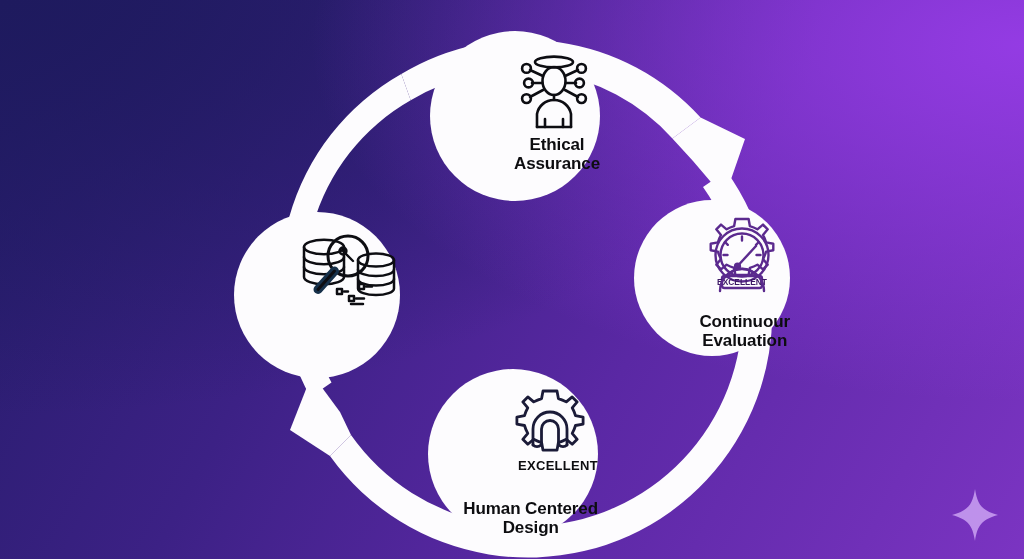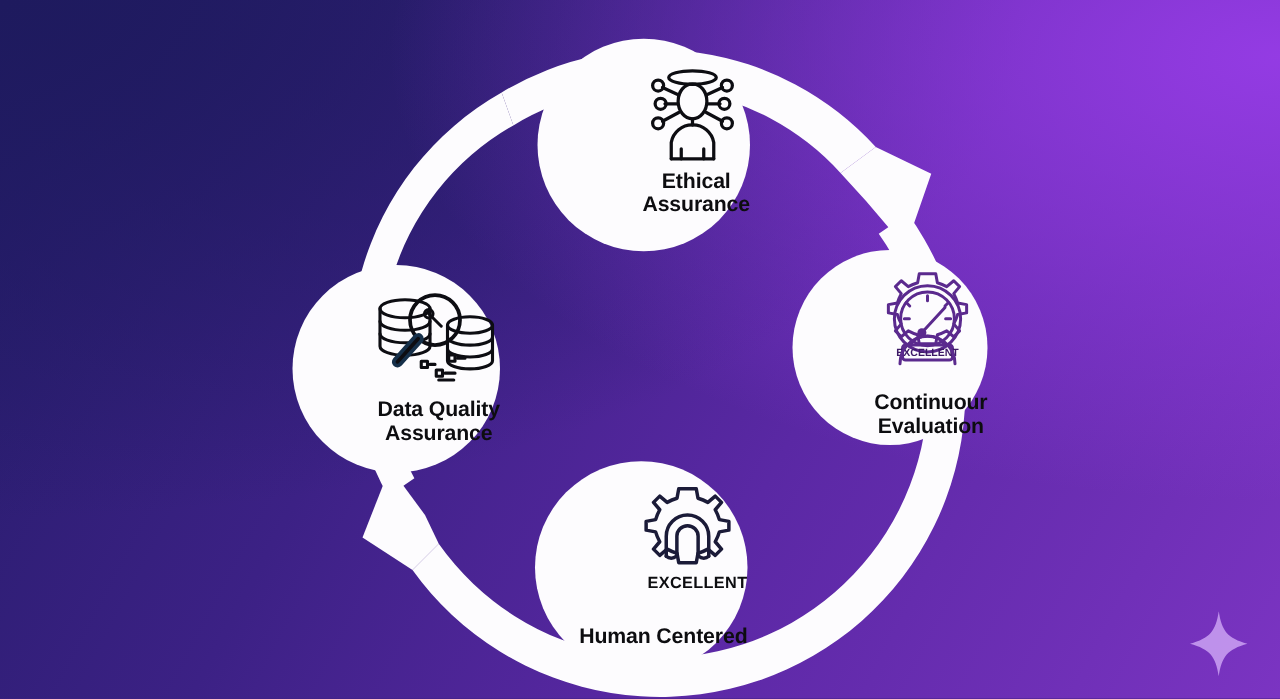--- a/index.html
+++ b/index.html
@@ -164,20 +164,21 @@
                  a38 38 0 0 0 -3.3 7.9 l-7.6 1.4 0 7 7.6 1.4
                  a38 38 0 0 0 3.3 7.9 l-5 5.9 5 5 5.9-5
                  a38 38 0 0 0 7.9 3.3 l1.4 7.6 7 0"></path>
         <path d="M31 57 v-16 a17 17 0 0 1 34 0 v16"></path>
         <path d="M31 57 a6 6 0 0 0 8 0 M65 57 a6 6 0 0 1 -8 0"></path>
         <path d="M39.5 57 v-16 a8.5 8.5 0 0 1 17 0 v16"></path>
       </svg>
       <div class="excellent">EXCELLENT</div>
       <div class="cap">
         <div>Human Centered</div>
+        <div>Design</div>
       </div>
     </div>
 
     <div class="node" id="node-data">
       <svg class="ico" width="104" height="78" viewBox="0 0 104 78" fill="none" stroke="#0d0d12" stroke-width="2.5" stroke-linecap="round" stroke-linejoin="round">
 
         <ellipse cx="28" cy="13" rx="20" ry="7.2"></ellipse>
         <path d="M8 13 v10 a20 7.2 0 0 0 40 0 v-10"></path>
         <path d="M8 23 v10 a20 7.2 0 0 0 40 0 v-10"></path>
         <path d="M8 33 v10 a20 7.2 0 0 0 40 0 v-10"></path>
@@ -191,24 +192,20 @@
         <path d="M38.5 37 L22 55.5" stroke-width="9" stroke="#16304a"></path>
         <path d="M38.5 37 L22 55.5" stroke-width="3"></path>
         <path d="M47 17 l10 10" stroke-width="2.4"></path>
         <circle cx="47" cy="17" r="3.4"></circle>
 
         <rect x="41" y="55" width="5" height="5"></rect>
         <rect x="53" y="62" width="5" height="5"></rect>
         <rect x="63" y="50" width="5" height="5"></rect>
         <path d="M48 57.5 h4 M60 64.5 h8 M70 52.5 h6 M55 70 h12"></path>
       </svg>
-      <div class="cap">
-        <div>Data Quality</div>
-        <div>Assurance</div>
-      </div>
     </div>
 
   </div>
 
   <svg class="sparkle" viewBox="0 0 46 52">
     <path d="M23 0 C25.5 16 30 21.5 46 26 C30 30.5 25.5 36 23 52 C20.5 36 16 30.5 0 26 C16 21.5 20.5 16 23 0 Z" fill="#c79bf0" opacity="0.9"></path>
   </svg>
 
 </div>
 

